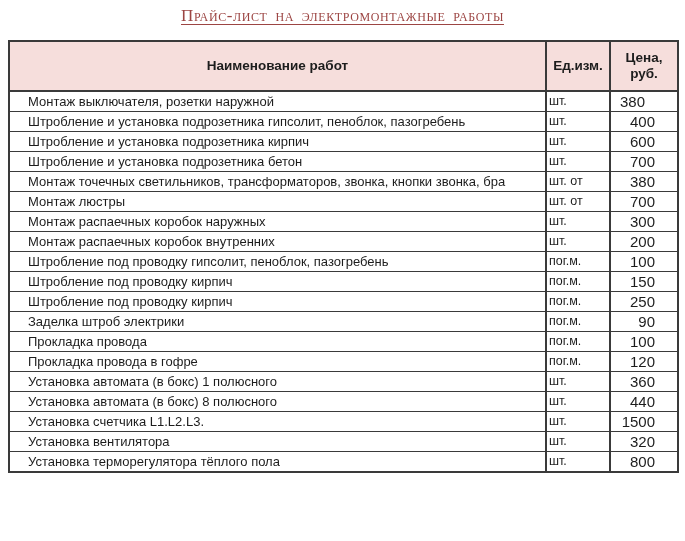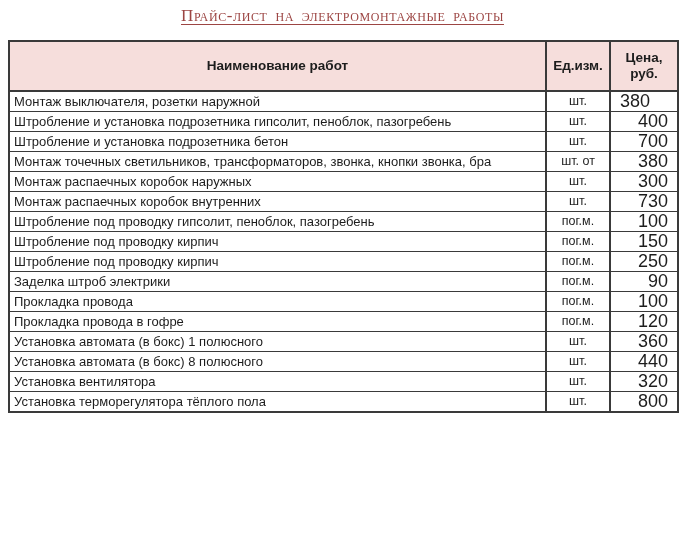--- a/index.html
+++ b/index.html
@@ -58,23 +58,23 @@
   }
   tbody td{
     height:17px;
     line-height:15px;
     padding-top:1px;
     padding-bottom:1px;
     font-size:13px;
     vertical-align:middle;
     white-space:nowrap;
   }
-  tbody td.name{padding-left:4px;padding-right:4px;}
-  tbody td.unit{text-align:center;font-size:12.5px;padding:1px 2px;}
-  tbody td.price{text-align:right;padding-right:9px;font-size:18px;}
+  tbody td.name{padding-left:18px;padding-right:4px;}
+  tbody td.unit{font-size:12.5px;padding:1px 2px;}
+  tbody td.price{text-align:right;padding-right:22px;font-size:15px;}
   tbody tr:first-child td.price{text-align:left;padding-left:9px;}
 </style>
 </head>
 <body>
 
 <div class="page">
   <h1 class="title">Прайс-лист на электромонтажные работы</h1>
 
   <table class="price-table">
     <colgroup>
@@ -94,38 +94,48 @@
           <td class="name">Монтаж выключателя, розетки наружной</td>
           <td class="unit">шт.</td>
           <td class="price">380</td>
         </tr>
         <tr>
           <td class="name">Штробление и установка подрозетника гипсолит, пеноблок, пазогребень</td>
           <td class="unit">шт.</td>
           <td class="price">400</td>
         </tr>
         <tr>
+          <td class="name">Штробление и установка подрозетника кирпич</td>
+          <td class="unit">шт.</td>
+          <td class="price">600</td>
+        </tr>
+        <tr>
           <td class="name">Штробление и установка подрозетника бетон</td>
           <td class="unit">шт.</td>
           <td class="price">700</td>
         </tr>
         <tr>
           <td class="name">Монтаж точечных светильников, трансформаторов, звонка, кнопки звонка, бра</td>
           <td class="unit">шт. от</td>
           <td class="price">380</td>
         </tr>
         <tr>
+          <td class="name">Монтаж люстры</td>
+          <td class="unit">шт. от</td>
+          <td class="price">700</td>
+        </tr>
+        <tr>
           <td class="name">Монтаж распаечных коробок наружных</td>
           <td class="unit">шт.</td>
           <td class="price">300</td>
         </tr>
         <tr>
           <td class="name">Монтаж распаечных коробок внутренних</td>
           <td class="unit">шт.</td>
-          <td class="price">730</td>
+          <td class="price">200</td>
         </tr>
         <tr>
           <td class="name">Штробление под проводку гипсолит, пеноблок, пазогребень</td>
           <td class="unit">пог.м.</td>
           <td class="price">100</td>
         </tr>
         <tr>
           <td class="name">Штробление под проводку кирпич</td>
           <td class="unit">пог.м.</td>
           <td class="price">150</td>
@@ -154,20 +164,25 @@
           <td class="name">Установка автомата (в бокс) 1 полюсного</td>
           <td class="unit">шт.</td>
           <td class="price">360</td>
         </tr>
         <tr>
           <td class="name">Установка автомата (в бокс) 8 полюсного</td>
           <td class="unit">шт.</td>
           <td class="price">440</td>
         </tr>
         <tr>
+          <td class="name">Установка счетчика L1.L2.L3.</td>
+          <td class="unit">шт.</td>
+          <td class="price">1500</td>
+        </tr>
+        <tr>
           <td class="name">Установка вентилятора</td>
           <td class="unit">шт.</td>
           <td class="price">320</td>
         </tr>
         <tr>
           <td class="name">Установка терморегулятора тёплого пола</td>
           <td class="unit">шт.</td>
           <td class="price">800</td>
         </tr>
       </tbody>

